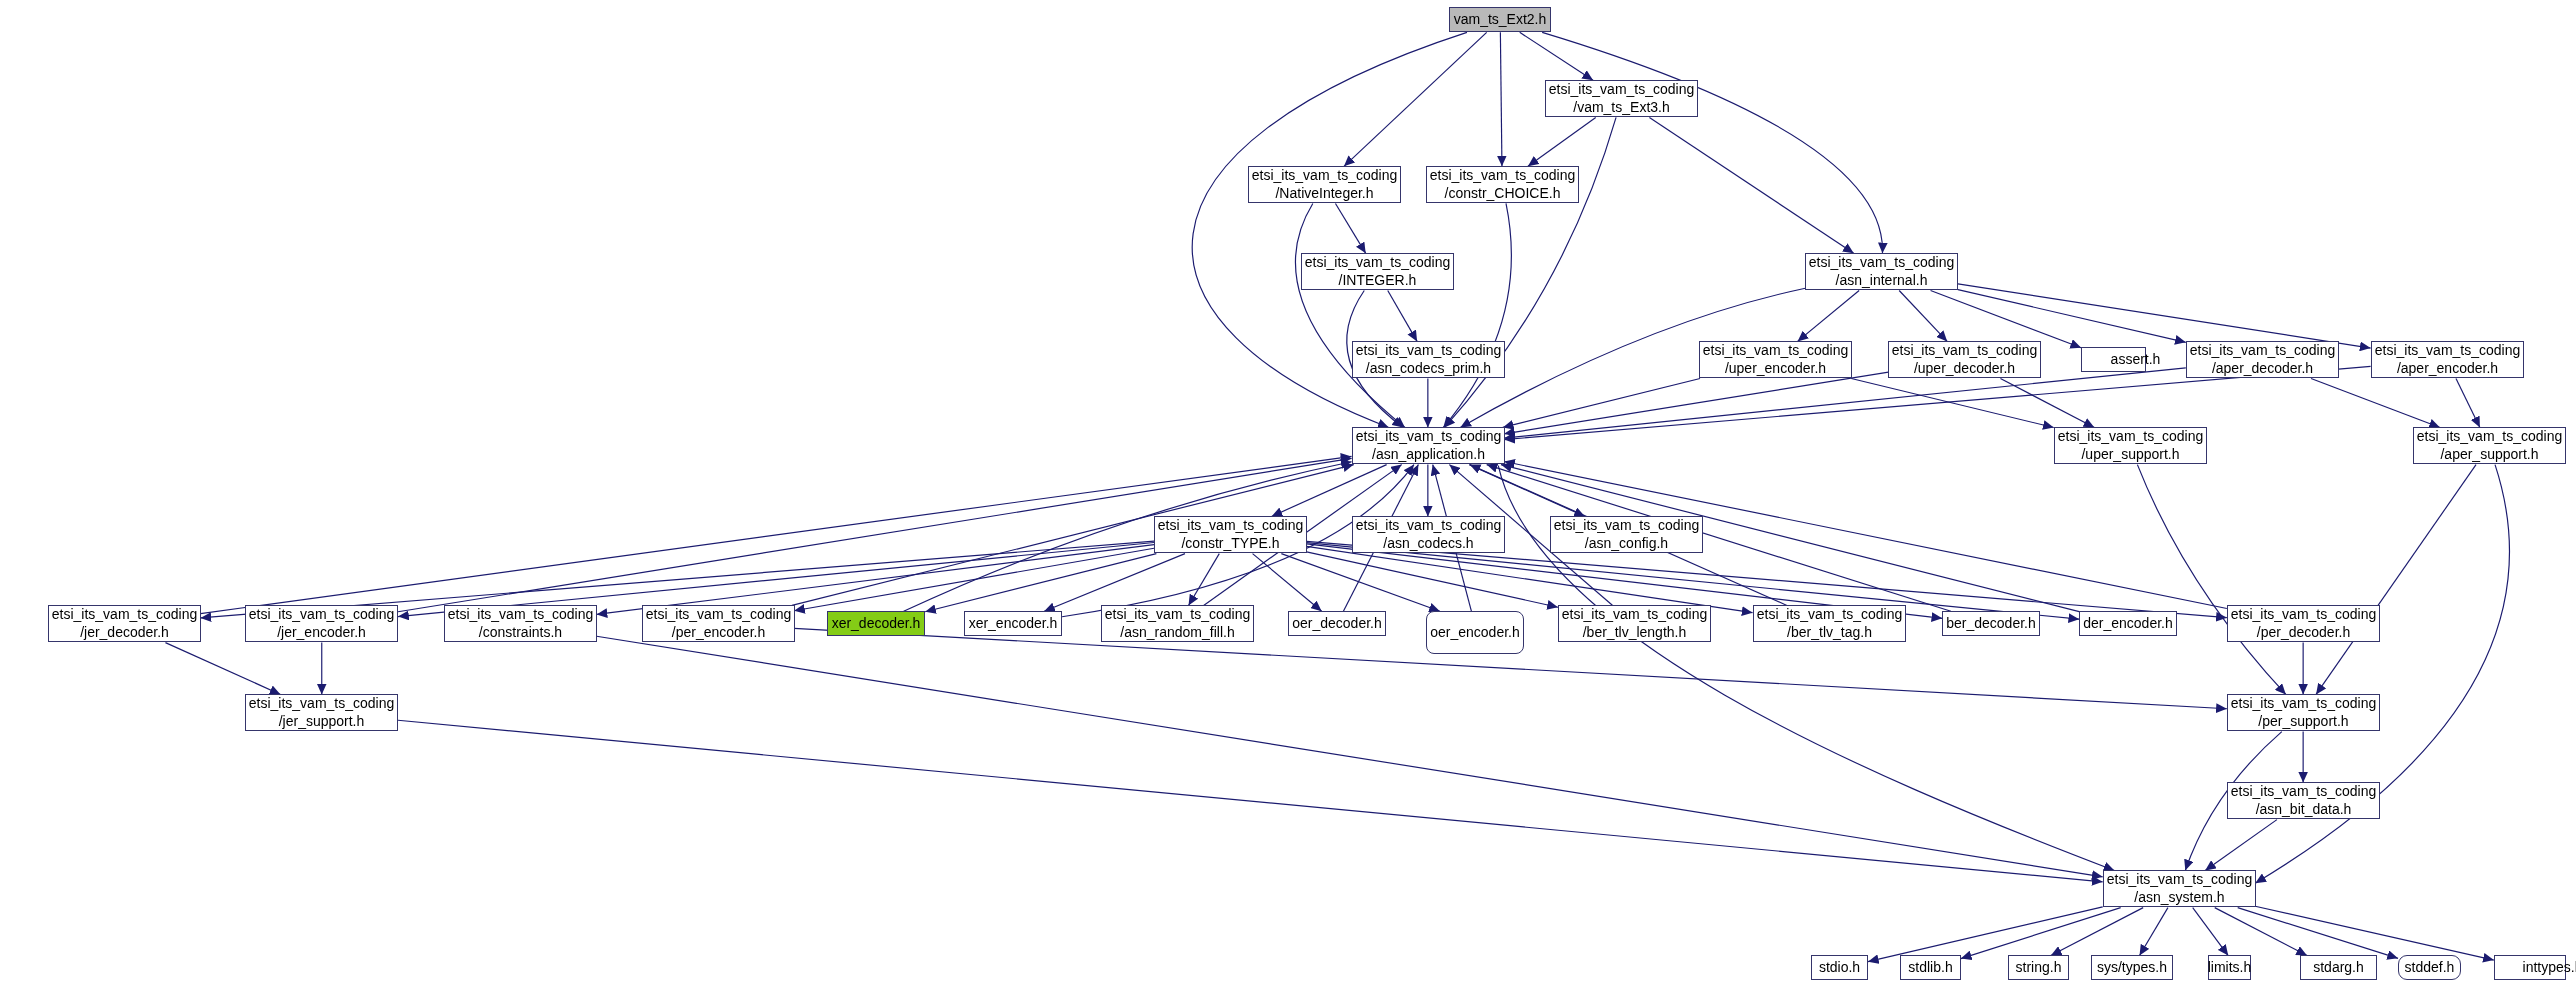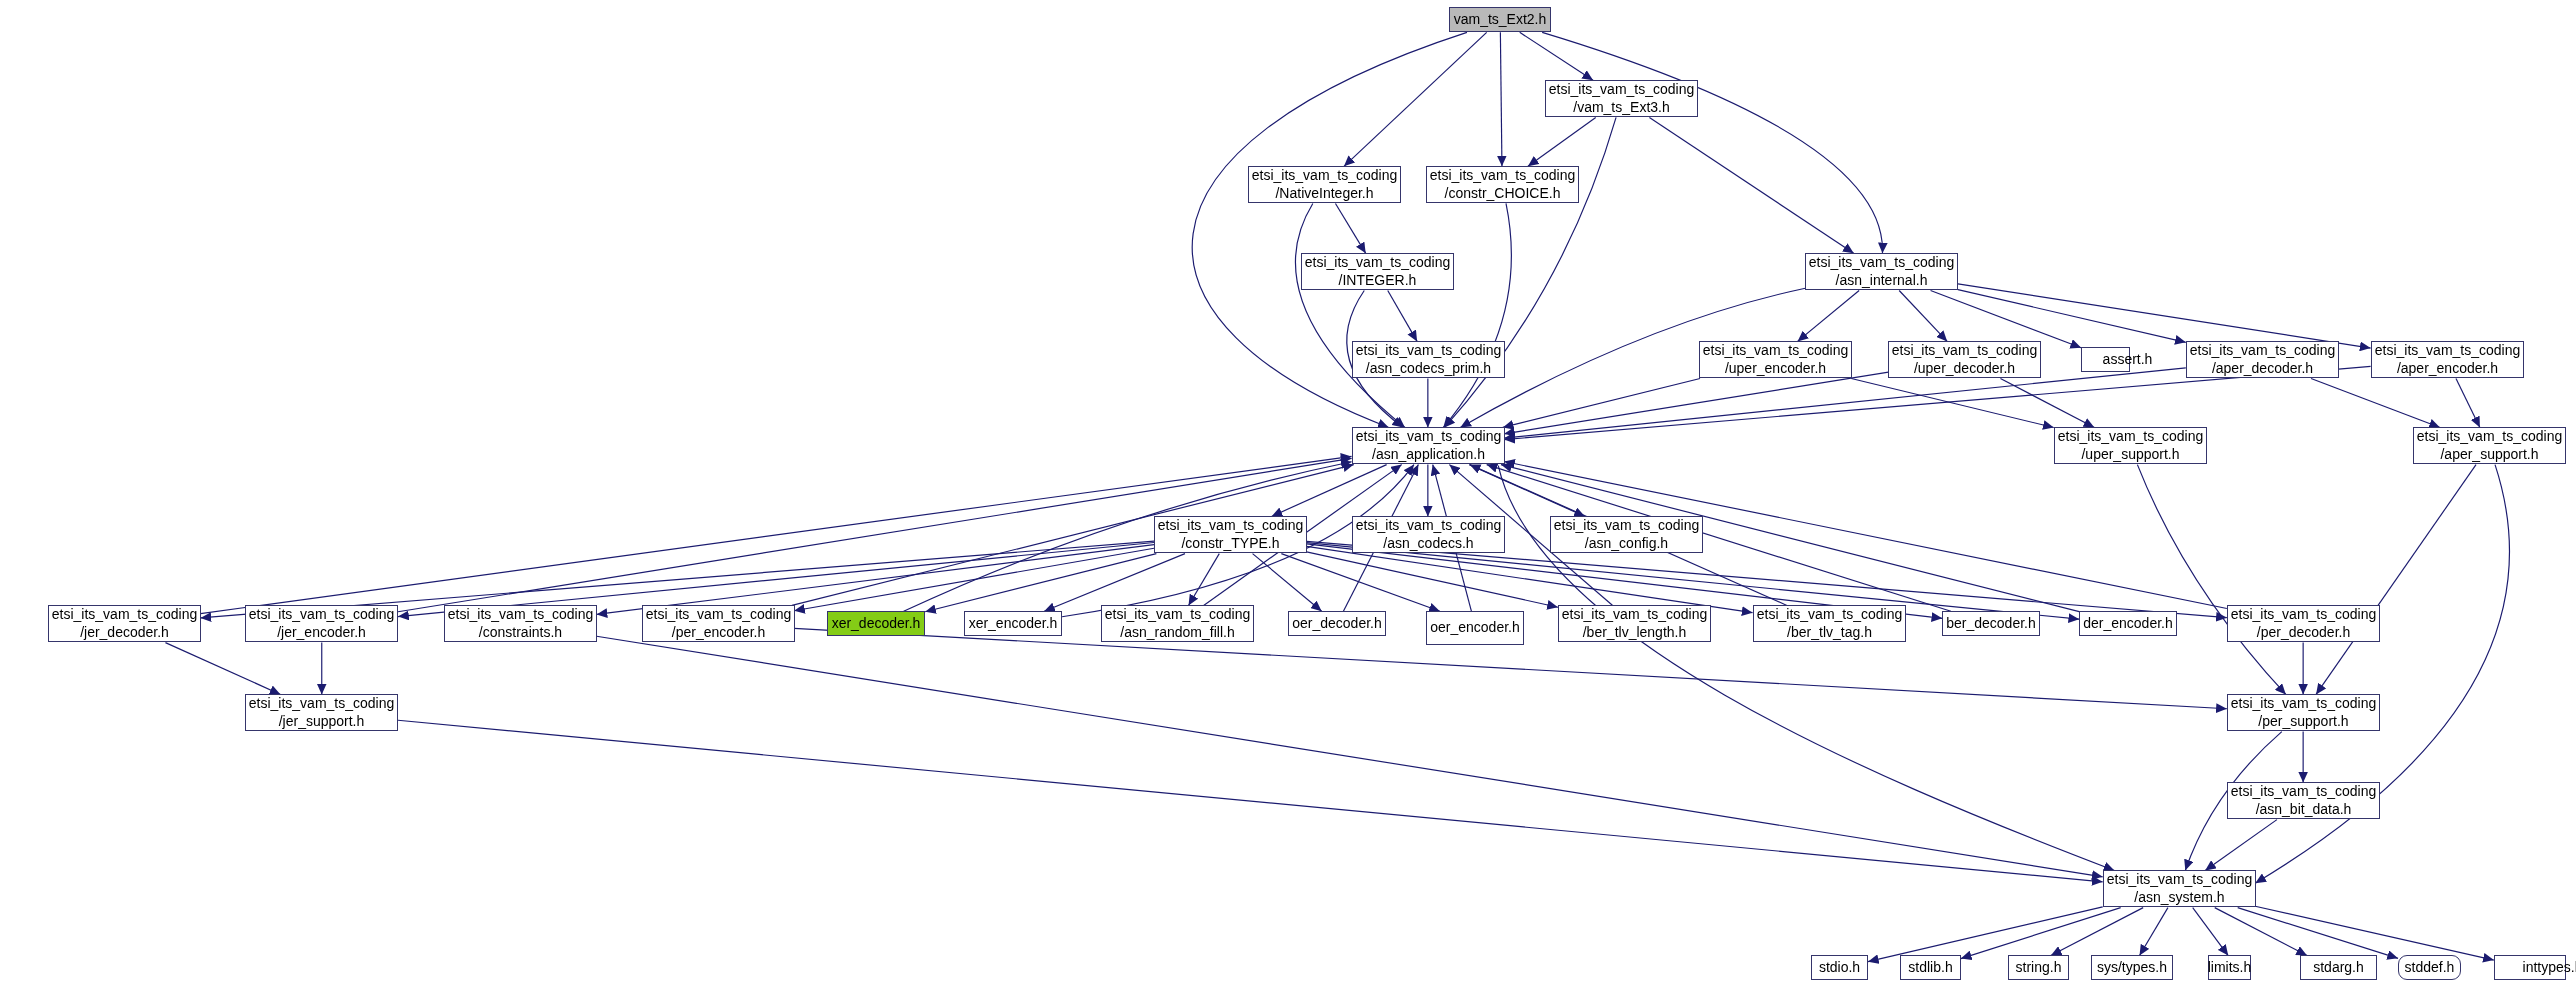--- a/index.html
+++ b/index.html
@@ -132,21 +132,21 @@
       <div class="nline">/asn_codecs_prim.h</div>
     </div>
     <div class="node" style="left: 1699px; top: 341px; width: 153px; height: 37px; border-color: rgb(53, 53, 107); background: rgb(255, 255, 255);">
       <div class="nline">etsi_its_vam_ts_coding</div>
       <div class="nline">/uper_encoder.h</div>
     </div>
     <div class="node" style="left: 1888px; top: 341px; width: 153px; height: 37px; border-color: rgb(53, 53, 107); background: rgb(255, 255, 255);">
       <div class="nline">etsi_its_vam_ts_coding</div>
       <div class="nline">/uper_decoder.h</div>
     </div>
-    <div class="node" style="left: 2081px; top: 347px; width: 49px; height: 25.4px; border-color: rgb(53, 53, 107); background: rgb(255, 255, 255); padding-left: 44px;">
+    <div class="node" style="left: 2081px; top: 347px; width: 65px; height: 25.4px; border-color: rgb(53, 53, 107); background: rgb(255, 255, 255); padding-left: 44px;">
       <div class="nline">assert.h</div>
     </div>
     <div class="node" style="left: 2186px; top: 341px; width: 153px; height: 37px; border-color: rgb(53, 53, 107); background: rgb(255, 255, 255);">
       <div class="nline">etsi_its_vam_ts_coding</div>
       <div class="nline">/aper_decoder.h</div>
     </div>
     <div class="node" style="left: 2371px; top: 341px; width: 153px; height: 37px; border-color: rgb(53, 53, 107); background: rgb(255, 255, 255);">
       <div class="nline">etsi_its_vam_ts_coding</div>
       <div class="nline">/aper_encoder.h</div>
     </div>
@@ -196,21 +196,21 @@
     <div class="node" style="left: 964px; top: 611px; width: 98px; height: 25.4px; border-color: rgb(53, 53, 107); background: rgb(255, 255, 255);">
       <div class="nline">xer_encoder.h</div>
     </div>
     <div class="node" style="left: 1101px; top: 605px; width: 153px; height: 37px; border-color: rgb(53, 53, 107); background: rgb(255, 255, 255);">
       <div class="nline">etsi_its_vam_ts_coding</div>
       <div class="nline">/asn_random_fill.h</div>
     </div>
     <div class="node" style="left: 1288px; top: 611px; width: 98px; height: 25.4px; border-color: rgb(53, 53, 107); background: rgb(255, 255, 255);">
       <div class="nline">oer_decoder.h</div>
     </div>
-    <div class="node" style="left: 1426px; top: 611px; width: 98px; height: 34px; border-color: rgb(53, 53, 107); background: rgb(255, 255, 255);">
+    <div class="node" style="left: 1426px; top: 611px; width: 98px; height: 43px; border-color: rgb(53, 53, 107); background: rgb(255, 255, 255); border-radius: 8px;">
       <div class="nline">oer_encoder.h</div>
     </div>
     <div class="node" style="left: 1558px; top: 605px; width: 153px; height: 37px; border-color: rgb(53, 53, 107); background: rgb(255, 255, 255);">
       <div class="nline">etsi_its_vam_ts_coding</div>
       <div class="nline">/ber_tlv_length.h</div>
     </div>
     <div class="node" style="left: 1753px; top: 605px; width: 153px; height: 37px; border-color: rgb(53, 53, 107); background: rgb(255, 255, 255);">
       <div class="nline">etsi_its_vam_ts_coding</div>
       <div class="nline">/ber_tlv_tag.h</div>
     </div>

